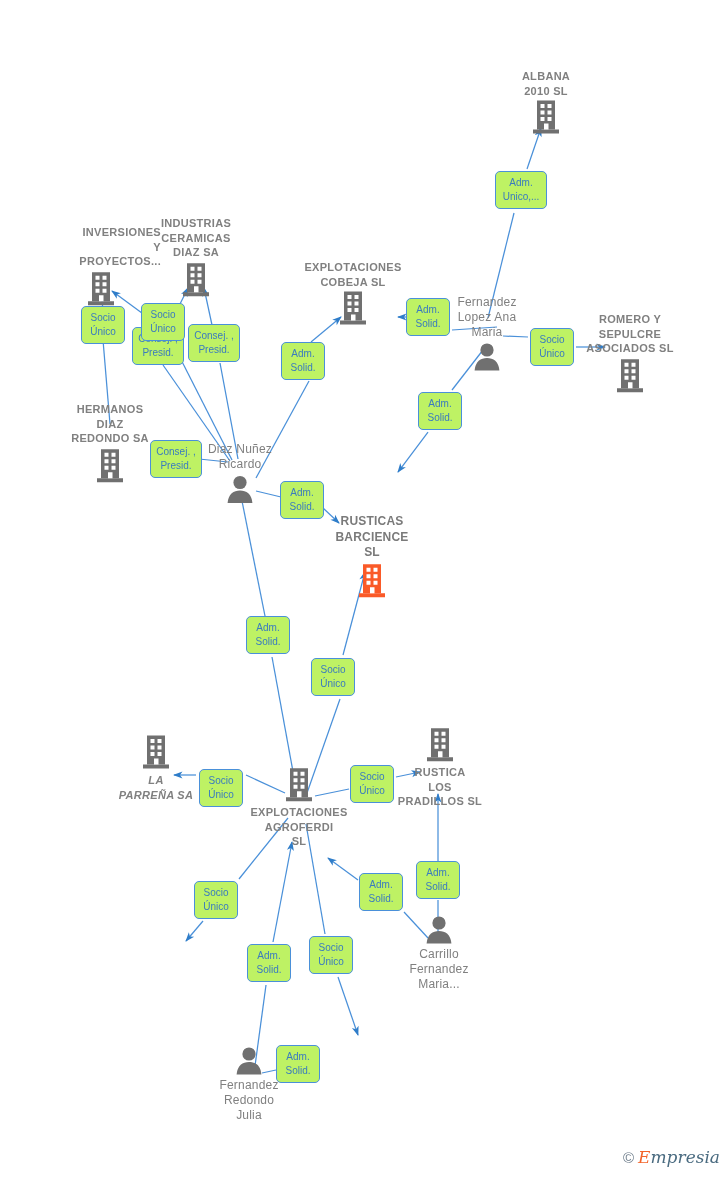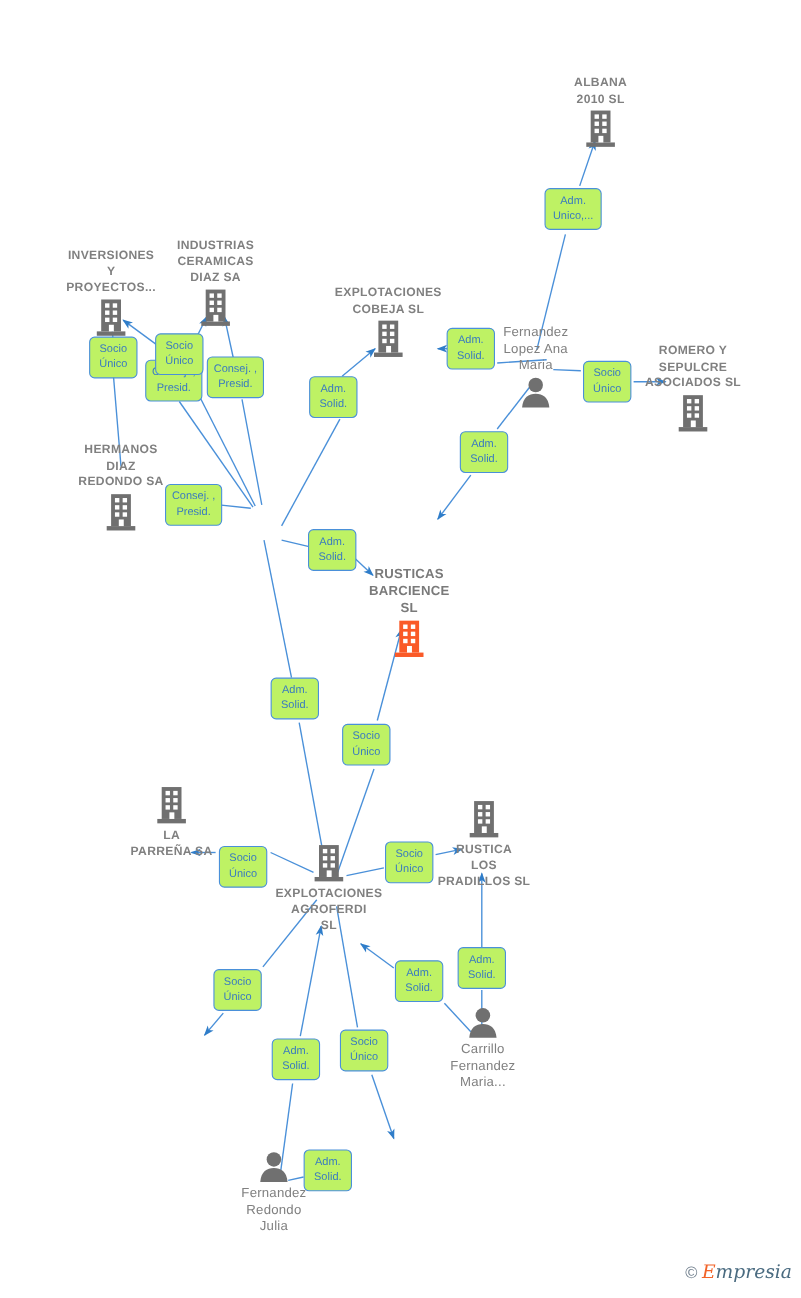--- a/index.html
+++ b/index.html
@@ -120,21 +120,21 @@
       <rect x="9.5" y="4.5" width="4" height="4" fill="#fff"></rect>
         <rect x="16.5" y="4.5" width="4" height="4" fill="#fff"></rect>
       <rect x="9.5" y="11" width="4" height="4" fill="#fff"></rect>
         <rect x="16.5" y="11" width="4" height="4" fill="#fff"></rect>
       <rect x="9.5" y="17.5" width="4" height="4" fill="#fff"></rect>
         <rect x="16.5" y="17.5" width="4" height="4" fill="#fff"></rect>
       <rect x="13" y="24" width="4.5" height="6" fill="#fff"></rect>
     </svg>
   </div>
 
-  <div class="node company lbl-above" style="left:101px;top:266px;">
+  <div class="node company lbl-above" style="left:101px;top:266px;text-align:right;">
     <span class="nlabel">INVERSIONES
 Y
 PROYECTOS...</span>
     <svg class="glyph" width="30" height="36" viewBox="0 0 30 36">
       <rect x="6" y="1" width="18" height="29" fill="#707070"></rect>
       <rect x="2" y="30" width="26" height="4" fill="#707070"></rect>
       <rect x="9.5" y="4.5" width="4" height="4" fill="#fff"></rect>
         <rect x="16.5" y="4.5" width="4" height="4" fill="#fff"></rect>
       <rect x="9.5" y="11" width="4" height="4" fill="#fff"></rect>
         <rect x="16.5" y="11" width="4" height="4" fill="#fff"></rect>
@@ -214,39 +214,47 @@
       <rect x="9.5" y="4.5" width="4" height="4" fill="#fff"></rect>
         <rect x="16.5" y="4.5" width="4" height="4" fill="#fff"></rect>
       <rect x="9.5" y="11" width="4" height="4" fill="#fff"></rect>
         <rect x="16.5" y="11" width="4" height="4" fill="#fff"></rect>
       <rect x="9.5" y="17.5" width="4" height="4" fill="#fff"></rect>
         <rect x="16.5" y="17.5" width="4" height="4" fill="#fff"></rect>
       <rect x="13" y="24" width="4.5" height="6" fill="#fff"></rect>
     </svg>
   </div>
 
+  <div class="node person lbl-above" style="left:240px;top:473px;">
+    <span class="nlabel">Diaz Nuñez
+Ricardo</span>
+    <svg class="glyph" width="30" height="30" viewBox="0 0 30 30">
+      <circle cx="15" cy="8.5" r="6.6" fill="#707070"></circle>
+      <path d="M2.6,29 C3.4,19.6 8.6,16.4 15,16.4 C21.4,16.4 26.6,19.6 27.4,29 Z" fill="#707070"></path>
+    </svg>
+  </div>
 
   <div class="node center lbl-above" style="left:372px;top:543px;">
     <span class="nlabel">RUSTICAS
 BARCIENCE
 SL</span>
     <svg class="glyph" width="30" height="36" viewBox="0 0 30 36">
       <rect x="6" y="1" width="18" height="29" fill="#fa5a28"></rect>
       <rect x="2" y="30" width="26" height="4" fill="#fa5a28"></rect>
       <rect x="9.5" y="4.5" width="4" height="4" fill="#fff"></rect>
         <rect x="16.5" y="4.5" width="4" height="4" fill="#fff"></rect>
       <rect x="9.5" y="11" width="4" height="4" fill="#fff"></rect>
         <rect x="16.5" y="11" width="4" height="4" fill="#fff"></rect>
       <rect x="9.5" y="17.5" width="4" height="4" fill="#fff"></rect>
         <rect x="16.5" y="17.5" width="4" height="4" fill="#fff"></rect>
       <rect x="13" y="24" width="4.5" height="6" fill="#fff"></rect>
     </svg>
   </div>
 
-  <div class="node company lbl-below" style="left:156px;top:748px;">
+  <div class="node company lbl-below" style="left:156px;top:768px;font-style:italic;">
     <svg class="glyph" width="30" height="36" viewBox="0 0 30 36">
       <rect x="6" y="1" width="18" height="29" fill="#707070"></rect>
       <rect x="2" y="30" width="26" height="4" fill="#707070"></rect>
       <rect x="9.5" y="4.5" width="4" height="4" fill="#fff"></rect>
         <rect x="16.5" y="4.5" width="4" height="4" fill="#fff"></rect>
       <rect x="9.5" y="11" width="4" height="4" fill="#fff"></rect>
         <rect x="16.5" y="11" width="4" height="4" fill="#fff"></rect>
       <rect x="9.5" y="17.5" width="4" height="4" fill="#fff"></rect>
         <rect x="16.5" y="17.5" width="4" height="4" fill="#fff"></rect>
       <rect x="13" y="24" width="4.5" height="6" fill="#fff"></rect>

